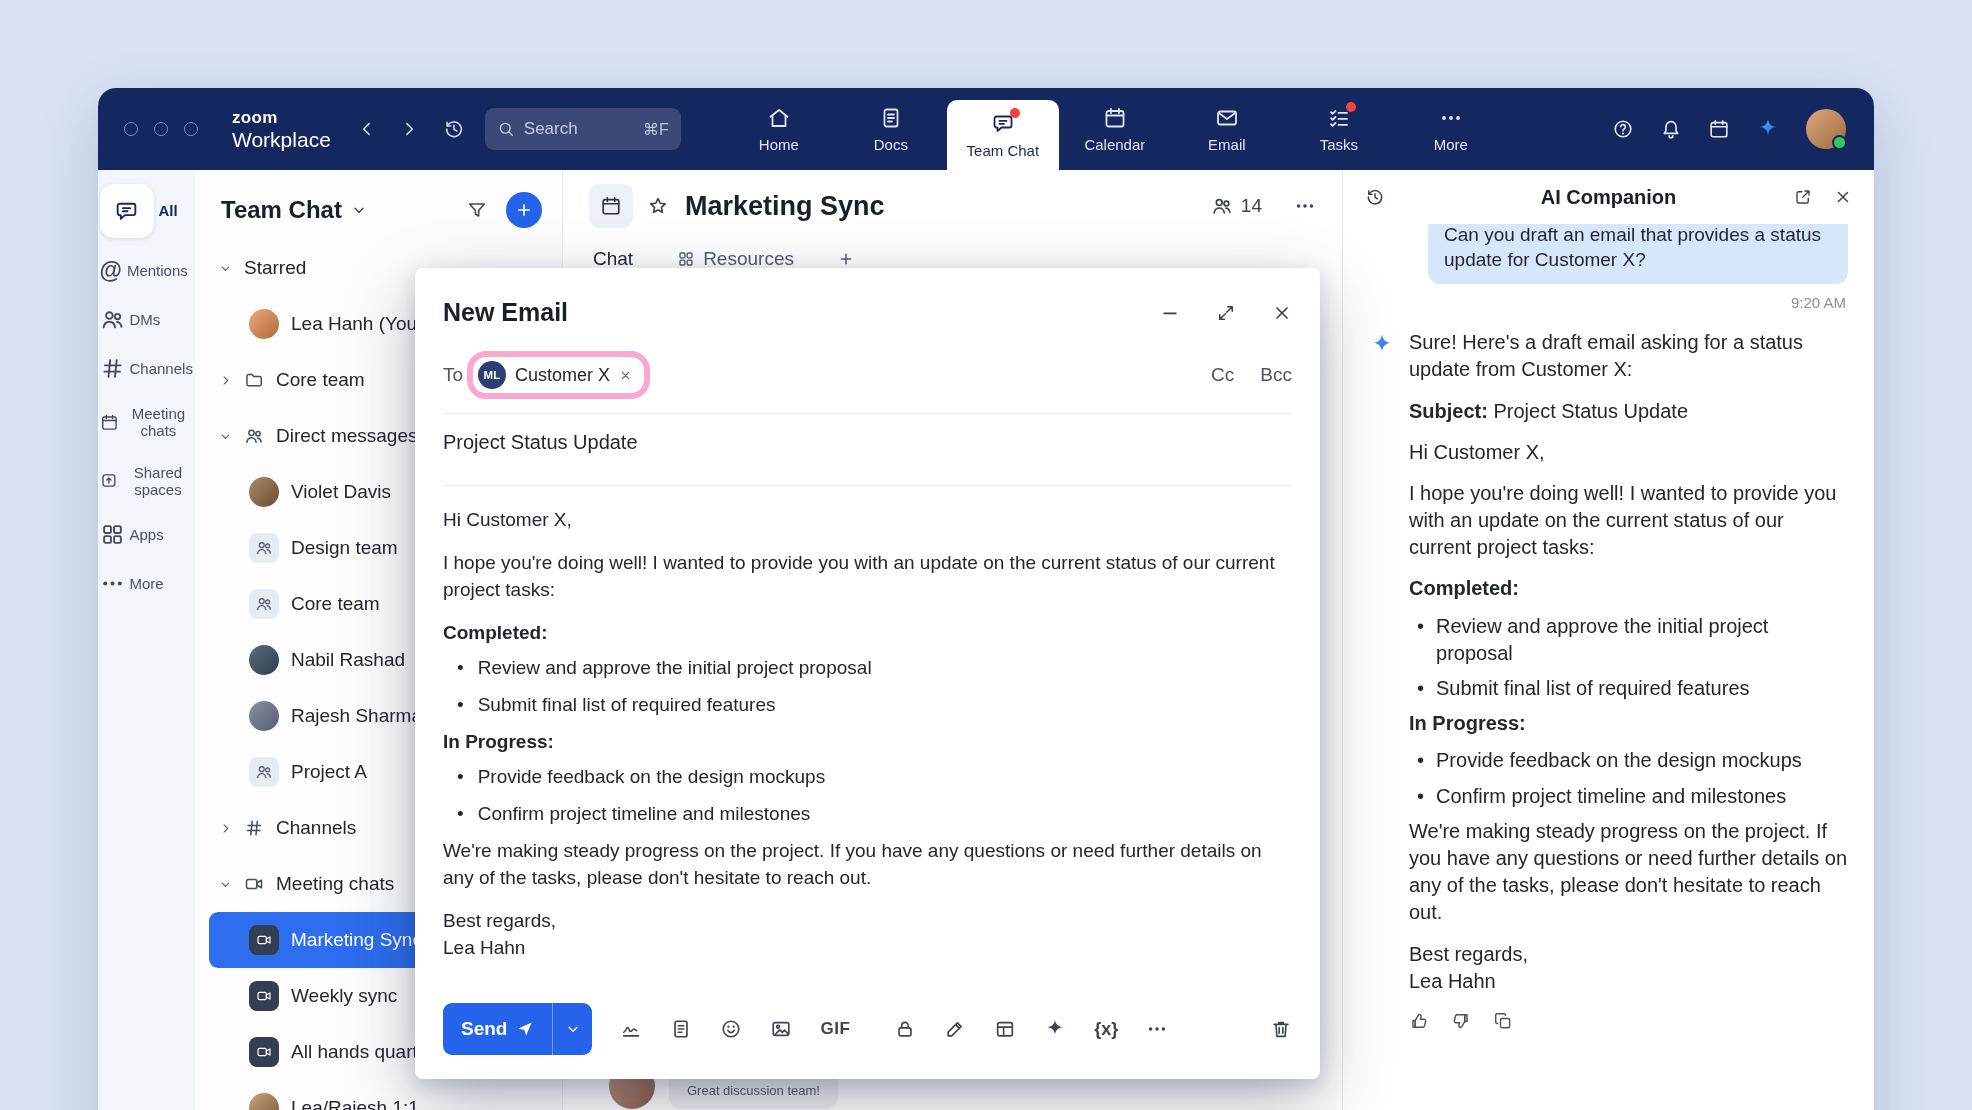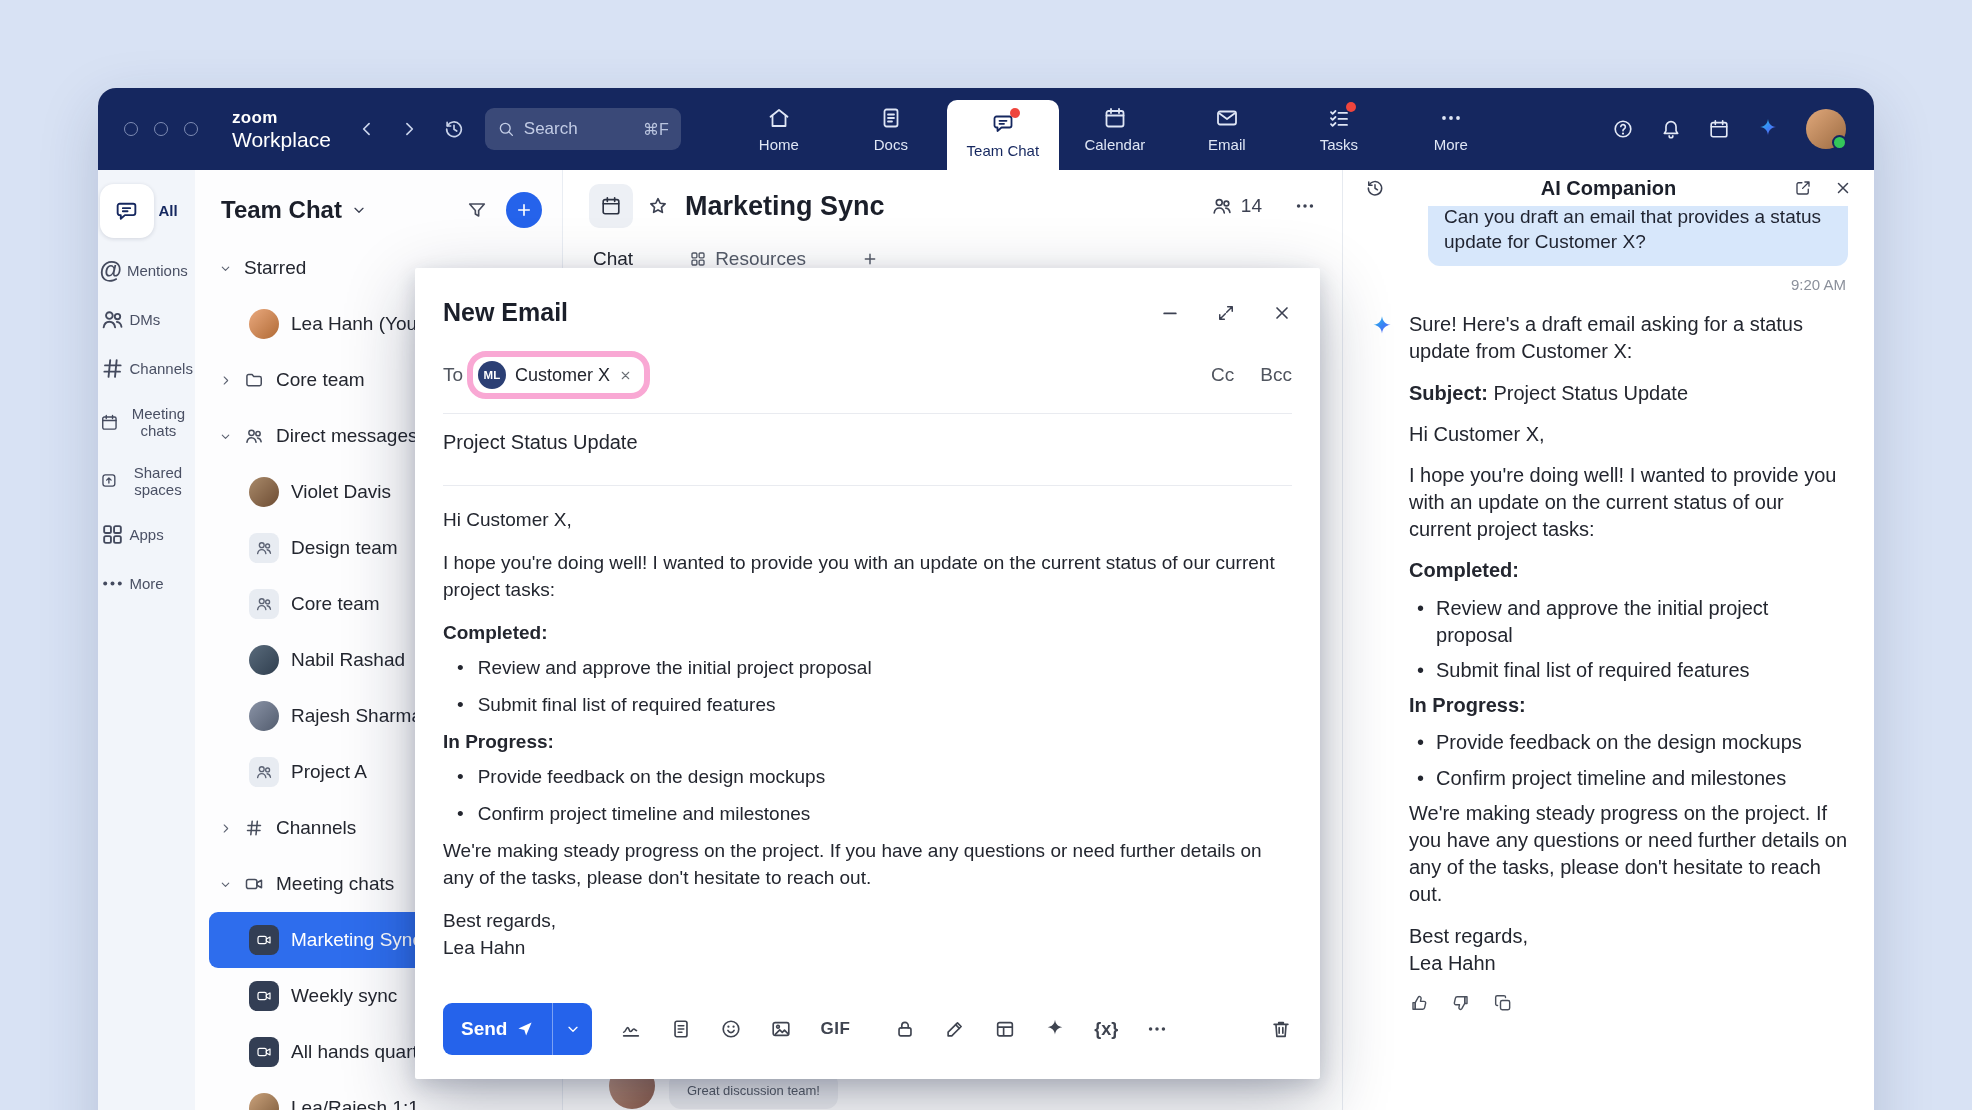--- a/index.html
+++ b/index.html
@@ -86,50 +86,50 @@
 
   
   .chat-main { flex:1; background:#fff; position:relative; min-width:0; }
   .cm-head { height:64px; display:flex; align-items:center; padding:8px 26px 0 26px; gap:14px; }
   .cm-chip { width:44px; height:44px; border-radius:10px; background:#edf0f5; color:#2c3242; display:flex;
     align-items:center; justify-content:center; cursor:pointer; }
   .cm-star { color:#3c4152; cursor:pointer; }
   .cm-title { font-size:27px; font-weight:700; color:#1b1f2a; margin-left:2px; }
   .cm-right { margin-left:auto; display:flex; align-items:center; gap:32px; color:#3c4152; }
   .cm-members { display:flex; align-items:center; gap:8px; font-size:19px; cursor:pointer; }
-  .cm-tabs { display:flex; align-items:center; gap:56px; padding:6px 30px 0; height:44px; font-size:19px; color:#23262f; }
+  .cm-tabs { display:flex; align-items:center; gap:44px; padding:6px 30px 0; height:44px; font-size:19px; color:#23262f; }
   .cm-tab { display:flex; align-items:center; gap:8px; cursor:pointer; }
   .cm-tab.dim { color:#555b68; }
   .cm-msg { position:absolute; left:46px; top:893px; display:flex; align-items:flex-end; gap:14px; }
   .cm-msg-av { width:46px; height:46px; border-radius:50%; background:linear-gradient(135deg,#caa08a,#8a5a49); }
   .cm-bubble { background:#f0f1f4; border-radius:12px; padding:11px 18px; font-size:13px; color:#565c66; }
 
   
   .ai { width:532px; flex-shrink:0; border-left:1px solid #e6eaf0; display:flex; flex-direction:column; background:#fff; }
-  .ai-head { height:36px; display:flex; align-items:center; padding:0 22px; position:relative; flex-shrink:0; }
+  .ai-head { height:54px; display:flex; align-items:center; padding:0 22px; position:relative; flex-shrink:0; }
   .ai-title { position:absolute; left:0; right:0; text-align:center; font-size:20px; font-weight:600; color:#1b1f2a; pointer-events:none; }
   .ai-head .left { color:#3c4152; z-index:1; }
   .ai-head .right { margin-left:auto; display:flex; gap:22px; color:#3c4152; z-index:1; }
   .ai-body { flex:1; overflow:hidden; padding:0 26px; }
   .ai-bubble { margin:-14px 0 0 auto; max-width:420px; width:fit-content; background:#d7e7fb; border-radius:12px;
     padding:12px 16px; font-size:19px; line-height:1.32; color:#1f2330; }
   .ai-time { text-align:right; font-size:15px; color:#8b909b; margin:10px 2px 18px; }
   .ai-row { display:flex; gap:14px; }
   .ai-av { flex-shrink:0; margin-top:3px; }
   .ai-content { flex:1; font-size:20px; line-height:1.36; color:#23262f; min-width:0; }
   .ai-content p { margin:0 0 14px; }
   .ai-content .hd { font-weight:700; margin:2px 0 10px; }
   .ai-ul { list-style:none; margin:0 0 8px; padding:0 0 0 8px; }
   .ai-ul li { display:flex; gap:12px; margin-bottom:8px; }
   .ai-ul li::before { content:"•"; flex-shrink:0; }
   .ai-feedback { display:flex; gap:22px; margin-top:16px; color:#4a505c; }
   .ai-feedback .icon-btn { cursor:pointer; }
 
   
-  .modal { position:absolute; left:415px; top:268px; width:905px; height:811px; background:#fff; border-radius:2px;
+  .modal { position:absolute; left:415px; top:268px; width:905px; height:811px; background:#fff; border-radius:8px;
     box-shadow:0 24px 70px rgba(15,25,55,.30), 0 6px 20px rgba(15,25,55,.16); z-index:50; padding:0 28px; }
   .m-head { display:flex; align-items:center; padding-top:30px; }
   .m-title { font-size:25px; font-weight:700; color:#1b1f2a; }
   .m-actions { margin-left:auto; display:flex; gap:36px; color:#3c4152; }
   .m-to { display:flex; align-items:center; margin-top:24px; gap:4px; font-size:19px; color:#50555f; }
   .m-chip { display:flex; align-items:center; gap:9px; border:6px solid #f9a8d4; border-radius:19px;
     padding:4px 12px 4px 5px; color:#23262f; font-size:18px; cursor:pointer; }
   .m-chip-av { width:28px; height:28px; border-radius:50%; background:#2b3f74; color:#fff; font-size:11.5px;
     font-weight:600; display:flex; align-items:center; justify-content:center; letter-spacing:.3px; }
   .m-chip-x { color:#6b7076; }

